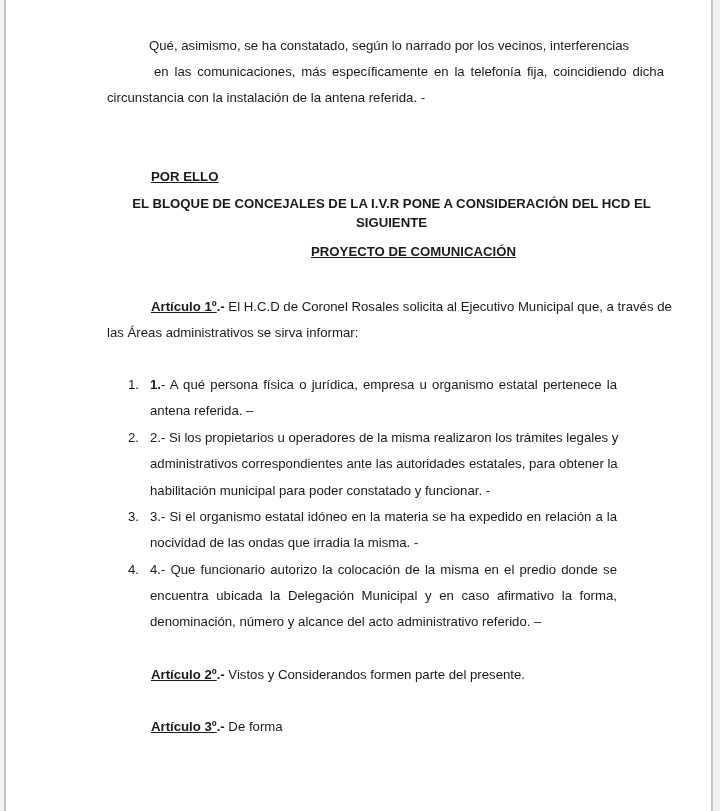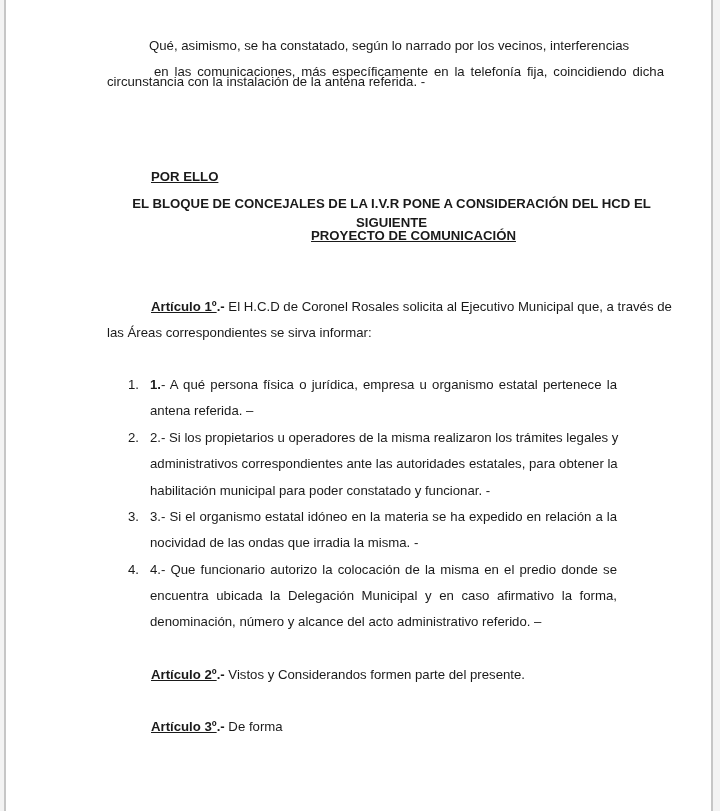--- a/index.html
+++ b/index.html
@@ -31,31 +31,31 @@
   .li-text.just { width: 467px; }
 </style>
 </head>
 <body>
 
 <div class="page">
   <div class="content">
 
     <div class="line just indent" style="top:40px;">Qué, asimismo, se ha constatado, según lo narrado por los vecinos, interferencias</div>
     <div class="line just" style="top:66px;margin-left:47px;">en las comunicaciones, más específicamente en la telefonía fija, coincidiendo dicha</div>
-    <div class="line" style="top:76px;">circunstancia con la instalación de la antena referida. -</div>
+    <div class="line" style="top:92px;">circunstancia con la instalación de la antena referida. -</div>
 
     <div class="line bold u" style="top:171px;">POR ELLO</div>
 
     <div class="line center" style="top:198px;">EL BLOQUE DE CONCEJALES DE LA I.V.R PONE A CONSIDERACIÓN DEL HCD EL</div>
     <div class="line center" style="top:217px;">SIGUIENTE</div>
 
-    <div class="line center" style="top:230px;"><span class="u">PROYECTO DE COMUNICACIÓN</span></div>
+    <div class="line center" style="top:246px;"><span class="u">PROYECTO DE COMUNICACIÓN</span></div>
 
     <div class="line just" style="top:301px;"><span class="bold u">Artículo 1º</span><span class="bold">.-</span><span> El H.C.D de Coronel Rosales solicita al Ejecutivo Municipal que, a través de</span></div>
-    <div class="line" style="top:327px;">las Áreas correspondientes se sirva informar:</div>
+    <div class="line" style="top:327px;">las Áreas administrativos se sirva informar:</div>
 
     <div>
 
       <div>
         <div class="line li-num" style="top:379px;">1.</div>
         <div class="line li-text just" style="top:379px;"><span class="bold">1.</span><span>- A qué persona física o jurídica, empresa u organismo estatal pertenece la</span></div>
         <div class="line li-text" style="top:405px;">antena referida. –</div>
       </div>
 
       <div>

